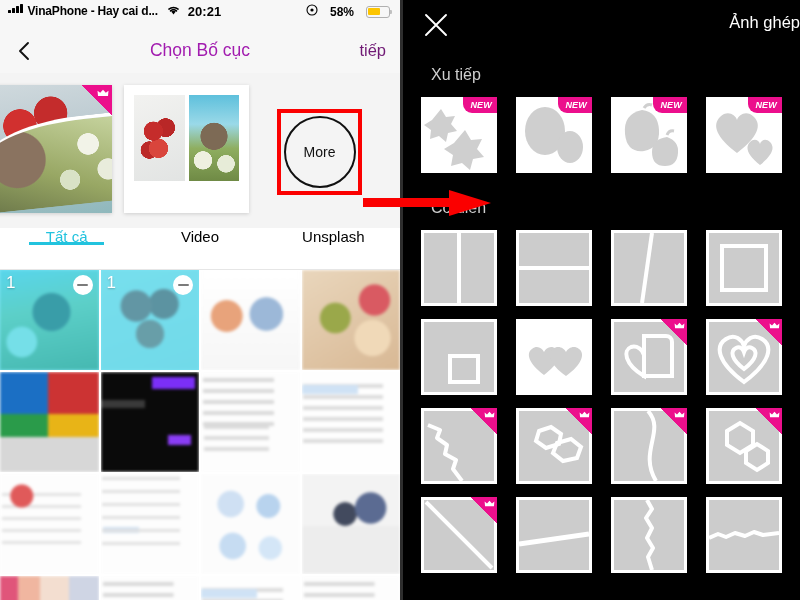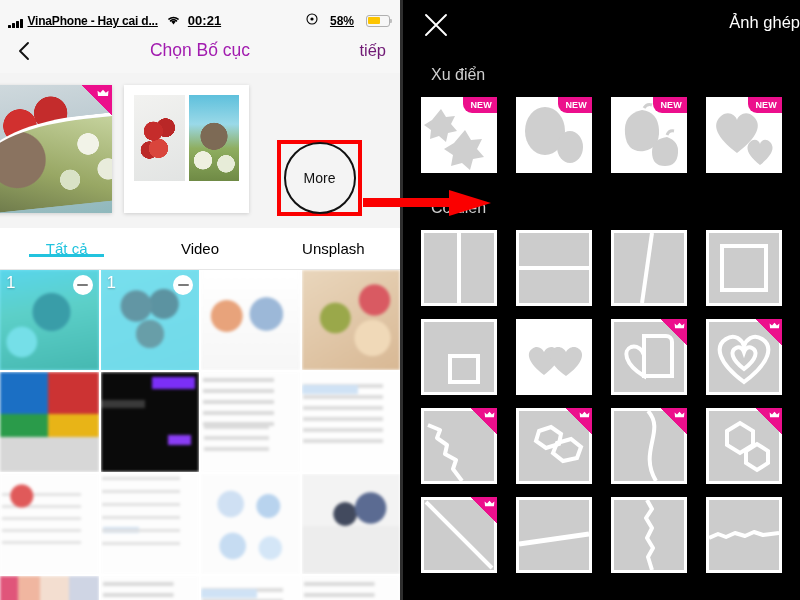--- a/index.html
+++ b/index.html
@@ -12,23 +12,23 @@
 
   
   #left-panel {
     position: relative;
     width: 400px; height: 600px;
     background: #f4f4f4;
     overflow: hidden;
   }
   .status-bar {
     height: 28px; background: #f7f7f7;
-    display: flex; align-items: flex-end;
-    padding: 16px 10px 0 8px;
-    font-size: 12.5px; font-weight: bold; color: #000; text-decoration: underline;
+    display: flex; align-items: flex-start;
+    padding: 4px 10px 0 8px;
+    font-size: 12.5px; font-weight: bold; color: #000;
   }
   .signal-bars { display: flex; align-items: flex-end; gap: 1.5px; height: 9px; margin-right: 5px; }
   .signal-bars i { display: block; width: 2.5px; background: #000; border-radius: 0.5px; }
   .signal-bars i:nth-child(1) { height: 3px; }
   .signal-bars i:nth-child(2) { height: 5px; }
   .signal-bars i:nth-child(3) { height: 7px; }
   .signal-bars i:nth-child(4) { height: 9px; }
   .carrier { font-size: 12px; font-weight: bold; letter-spacing: -0.2px; white-space: nowrap; }
   .wifi-icon { margin: 0 7px 0 8px; display: inline-block; }
   .clock { font-size: 13px; font-weight: bold; }
@@ -117,35 +117,35 @@
   .cb-2 {
     background:
       radial-gradient(circle at 50% 48%, #7d6a55 0 26%, transparent 27%),
       radial-gradient(circle at 28% 76%, #eef0e0 0 12%, transparent 12.5%),
       radial-gradient(circle at 74% 80%, #e7ecd8 0 11%, transparent 11.5%),
       linear-gradient(180deg, #5ec0dc 0%, #9ad9e8 34%, #8fae60 62%, #6f8a45 100%);
   }
 
   .more-wrap {
     position: absolute; left: 277px; top: 36px;
-    width: 85px; height: 76px;
+    width: 85px; height: 86px;
     border: 4px solid #fb0000;
-    display: flex; align-items: center; justify-content: center; margin-top: 31px;
+    display: flex; align-items: center; justify-content: center;
   }
   .more-circle {
     width: 72px; height: 72px; border-radius: 50%;
     border: 2px solid #111; background: #f4f4f4;
     display: flex; align-items: center; justify-content: center;
     font-size: 14px; color: #111;
   }
 
   
   .tabs {
     height: 42px; background: #fff;
-    display: flex; align-items: center; position: relative;
+    display: flex; align-items: flex-start; position: relative;
     border-bottom: 1px solid #e6e6e6;
   }
   .tab {
     flex: 1; display: flex; align-items: center; justify-content: center;
     font-size: 15px; color: #000000; position: relative;
   }
   .tab.active { color: #22c3de; }
   .tab.active::after {
     content: ""; position: absolute; bottom: 0; left: 22%; right: 22%;
     height: 3.5px; background: #22c3de;
@@ -284,20 +284,21 @@
     background: #fff;
   }
   .tile.gray { background: #fff; padding: 3px; }
   .tile.gray > .in { width: 100%; height: 100%; background: #cccccc; position: relative; overflow: hidden; }
   .new-badge {
     position: absolute; top: 0; right: 0; z-index: 4;
     background: #ec0f8c; color: #fff;
     font-size: 9px; font-weight: bold; letter-spacing: 0.2px;
     padding: 3px 5px 3px 7px;
     border-bottom-left-radius: 9px;
+    font-style: italic;
   }
   .crown-badge {
     position: absolute; top: 0; right: 0; width: 26px; height: 26px; z-index: 4;
     background: linear-gradient(225deg, #ec0f8c 50%, transparent 50.5%);
   }
   .crown-badge svg { position: absolute; top: 3px; right: 2px; }
   .tile svg.shape { position: absolute; inset: 0; width: 100%; height: 100%; display: block; }
 
   
   .red-arrow { position: absolute; left: 363px; top: 188px; z-index: 40; pointer-events: none; }
@@ -317,21 +318,21 @@
           <i></i>
       </span>
       <span class="carrier">VinaPhone - Hay cai d...</span>
       <span class="wifi-icon">
         <svg width="15" height="11" viewBox="0 0 15 11">
           <path d="M7.5 10.4 L5.2 7.6 a3.6 3.6 0 0 1 4.6 0 Z" fill="#000"></path>
           <path d="M2.9 5.1 a7 7 0 0 1 9.2 0" stroke="#000" stroke-width="1.5" fill="none" stroke-linecap="round"></path>
           <path d="M4.5 6.9 a4.6 4.6 0 0 1 6 0" stroke="#000" stroke-width="1.5" fill="none" stroke-linecap="round"></path>
         </svg>
       </span>
-      <span class="clock">00:21</span>
+      <span class="clock">20:21</span>
       <span class="status-right">
         <span class="alarm-icon">
           <svg width="12" height="12" viewBox="0 0 12 12">
             <circle cx="6" cy="6" r="5" fill="none" stroke="#000" stroke-width="1.1"></circle>
             <circle cx="6" cy="6" r="1.6" fill="#000"></circle>
           </svg>
         </span>
         <span class="batt-pct">58%</span>
         <span class="batt">
             <span></span>
@@ -450,21 +451,21 @@
   <div id="right-panel">
     <div class="r-header">
       <span class="close-x">
         <svg width="26" height="26" viewBox="0 0 26 26">
           <path d="M3 3 L23 23 M23 3 L3 23" stroke="#fff" stroke-width="1.9" stroke-linecap="round"></path>
         </svg>
       </span>
       <div class="r-title">Ảnh ghép</div>
     </div>
 
-    <div class="section-label sec-trend">Xu điển</div>
+    <div class="section-label sec-trend">Xu tiếp</div>
     <div class="tile-row">
 
       <div class="tile">
         <svg class="shape" viewBox="0 0 76 76">
           <path d="M20 12 l5 8 9-1 -4 8 6 7 -9 2 -2 9 -7-6 -9 3 1-9 -7-5 8-5 Z" fill="#cfcfcf"></path>
           <path d="M44 33 l6 10 11-1 -5 10 7 8 -11 2 -3 11 -8-7 -11 3 2-11 -9-6 10-6 Z" fill="#cfcfcf"></path>
         </svg>
         <div class="new-badge">NEW</div>
       </div>
 

